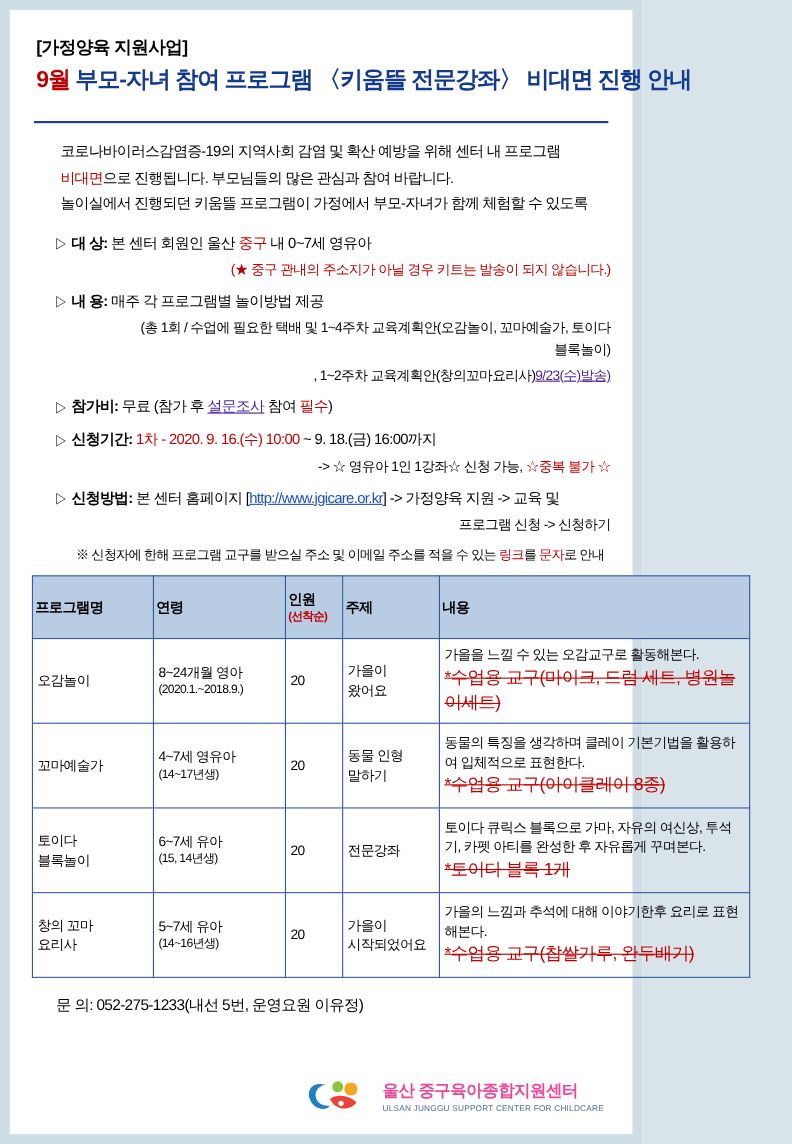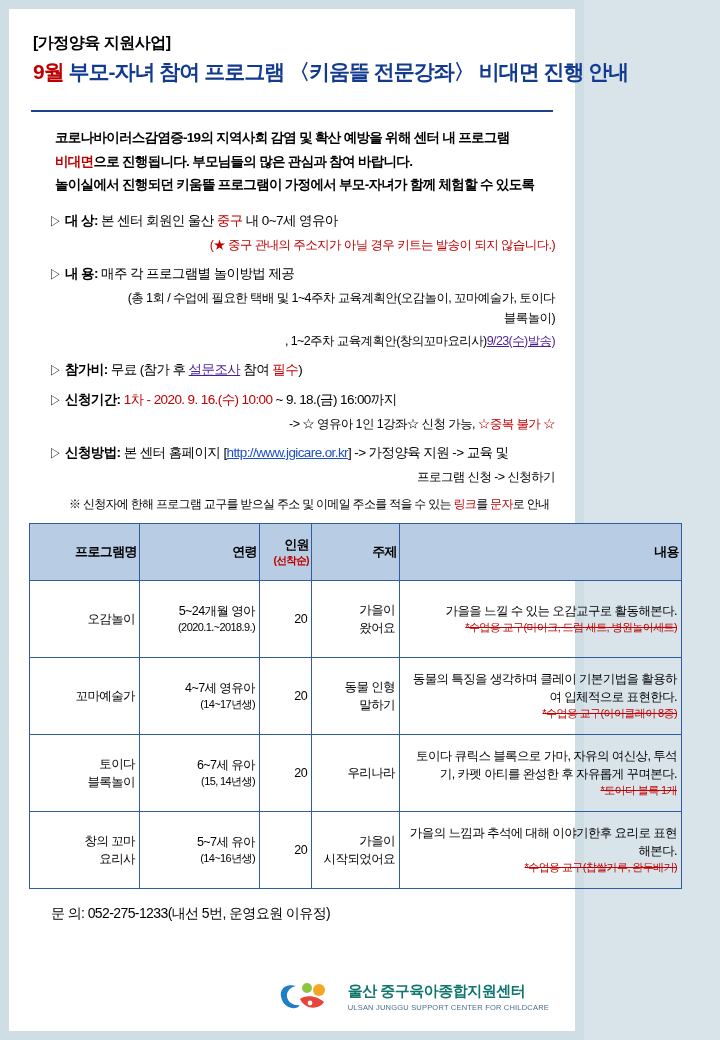--- a/index.html
+++ b/index.html
@@ -46,21 +46,21 @@
   .main-title .mon {
     color: #c00000;
   }
   .title-rule {
     border: none;
     border-top: 2px solid #1f3f8f;
     margin: 4px 2px 14px 2px;
   }
   .lead {
     font-size: 13.5px;
-    font-weight: bold;
+    font-weight: normal;
     line-height: 1.75;
     letter-spacing: -0.7px;
     color: #000;
     padding: 0 16px 0 26px;
     margin-bottom: 14px;
   }
   .lead .hl {
     color: #c00000;
   }
   .bullets {
@@ -105,21 +105,21 @@
     color: #000;
   }
   table.prog {
     border-collapse: collapse;
     width: 652px;
     margin: 4px auto 0 auto;
     table-layout: fixed;
   }
   table.prog th, table.prog td {
     border: 1px solid #2f5ca0;
-    text-align: right;
+    text-align: left;
     vertical-align: middle;
     letter-spacing: -0.6px;
     color: #000;
   }
   table.prog thead th {
     background: #b8cce4;
     font-size: 13px;
     font-weight: bold;
     height: 52px;
     padding: 2px;
@@ -137,21 +137,21 @@
     line-height: 1.45;
   }
   td.c-name { font-size: 13px; }
   td.c-age .sm { font-size: 11px; display: block; }
   td.c-cnt { font-size: 13px; }
   td.c-theme { font-size: 13px; margin-top: 28px; }
   td.c-desc { font-size: 11.5px; line-height: 1.5; }
   td.c-desc .kit {
     display: block;
     color: #c00000;
-    font-size: 11px;
+    font-size: 16px;
     text-decoration: line-through;
   }
   .contact {
     font-size: 14px;
     letter-spacing: -0.6px;
     margin: 16px 0 0 22px;
     color: #000;
   }
   .footer {
     position: absolute;
@@ -162,21 +162,21 @@
     gap: 10px;
   }
   .logo-mark {
     position: relative;
     width: 64px;
     height: 40px;
   }
   .logo-text .l1 {
     font-size: 15px;
     font-weight: bold;
-    color: #0f766e;
+    color: #ec4899;
     letter-spacing: -0.5px;
   }
   .logo-text .l2 {
     font-size: 7.5px;
     color: #4d6e96;
     letter-spacing: 0.2px;
     margin-top: 2px;
   }
 </style>
 </head>
@@ -276,40 +276,40 @@
           <th><span>프로그램명</span></th>
           <th><span>연령</span></th>
           <th><span>인원</span><span class="small-red">(선착순)</span></th>
           <th><span>주제</span></th>
           <th><span>내용</span></th>
         </tr>
       </thead>
       <tbody>
         <tr>
           <td class="c-name">오감놀이</td>
-          <td class="c-age"><span>5~24개월 영아</span><span class="sm">(2020.1.~2018.9.)</span></td>
+          <td class="c-age"><span>8~24개월 영아</span><span class="sm">(2020.1.~2018.9.)</span></td>
           <td class="c-cnt">20</td>
           <td class="c-theme" style="white-space:pre-line">가을이
 왔어요</td>
           <td class="c-desc"><span>가을을 느낄 수 있는 오감교구로 활동해본다.</span><span class="kit">*수업용 교구(마이크, 드럼 세트, 병원놀이세트)</span></td>
         </tr>
         <tr>
           <td class="c-name">꼬마예술가</td>
           <td class="c-age"><span>4~7세 영유아</span><span class="sm">(14~17년생)</span></td>
           <td class="c-cnt">20</td>
           <td class="c-theme" style="white-space:pre-line">동물 인형
 말하기</td>
           <td class="c-desc"><span>동물의 특징을 생각하며 클레이 기본기법을 활용하여 입체적으로 표현한다.</span><span class="kit">*수업용 교구(아이클레이 8종)</span></td>
         </tr>
         <tr>
           <td class="c-name" style="white-space:pre-line">토이다
 블록놀이</td>
           <td class="c-age"><span>6~7세 유아</span><span class="sm">(15, 14년생)</span></td>
           <td class="c-cnt">20</td>
-          <td class="c-theme" style="white-space:pre-line">우리나라</td>
+          <td class="c-theme" style="white-space:pre-line">전문강좌</td>
           <td class="c-desc"><span>토이다 큐릭스 블록으로 가마, 자유의 여신상, 투석기, 카펫 아티를 완성한 후 자유롭게 꾸며본다.</span><span class="kit">*토이다 블록 1개</span></td>
         </tr>
         <tr>
           <td class="c-name" style="white-space:pre-line">창의 꼬마
 요리사</td>
           <td class="c-age"><span>5~7세 유아</span><span class="sm">(14~16년생)</span></td>
           <td class="c-cnt">20</td>
           <td class="c-theme" style="white-space:pre-line">가을이
 시작되었어요</td>
           <td class="c-desc"><span>가을의 느낌과 추석에 대해 이야기한후 요리로 표현해본다.</span><span class="kit">*수업용 교구(찹쌀가루, 완두배기)</span></td>

